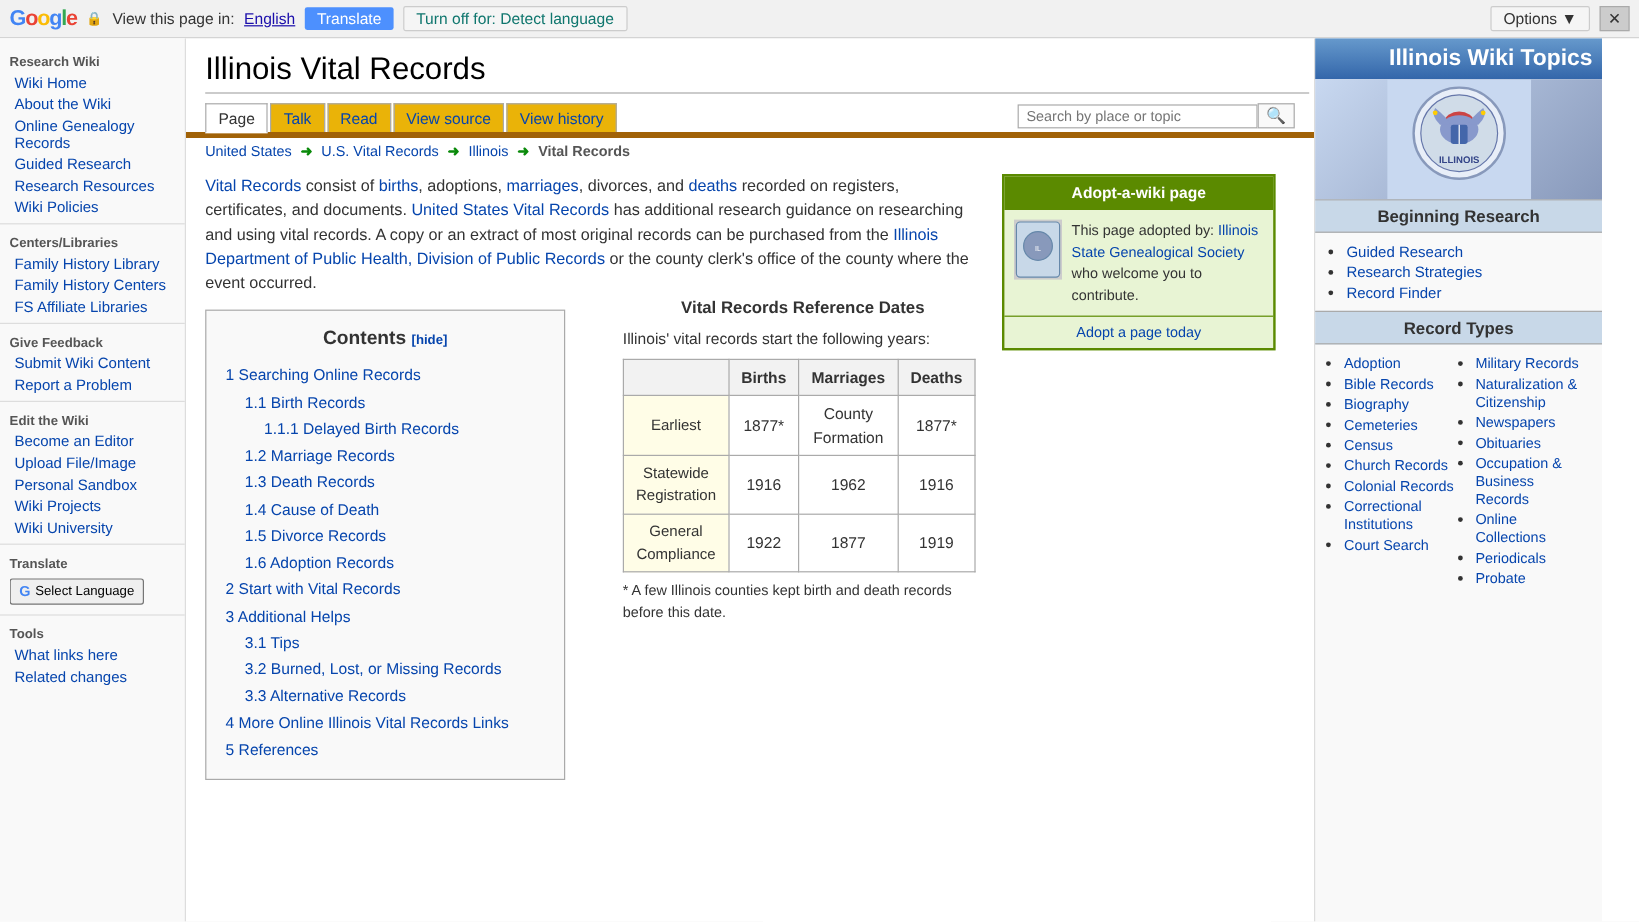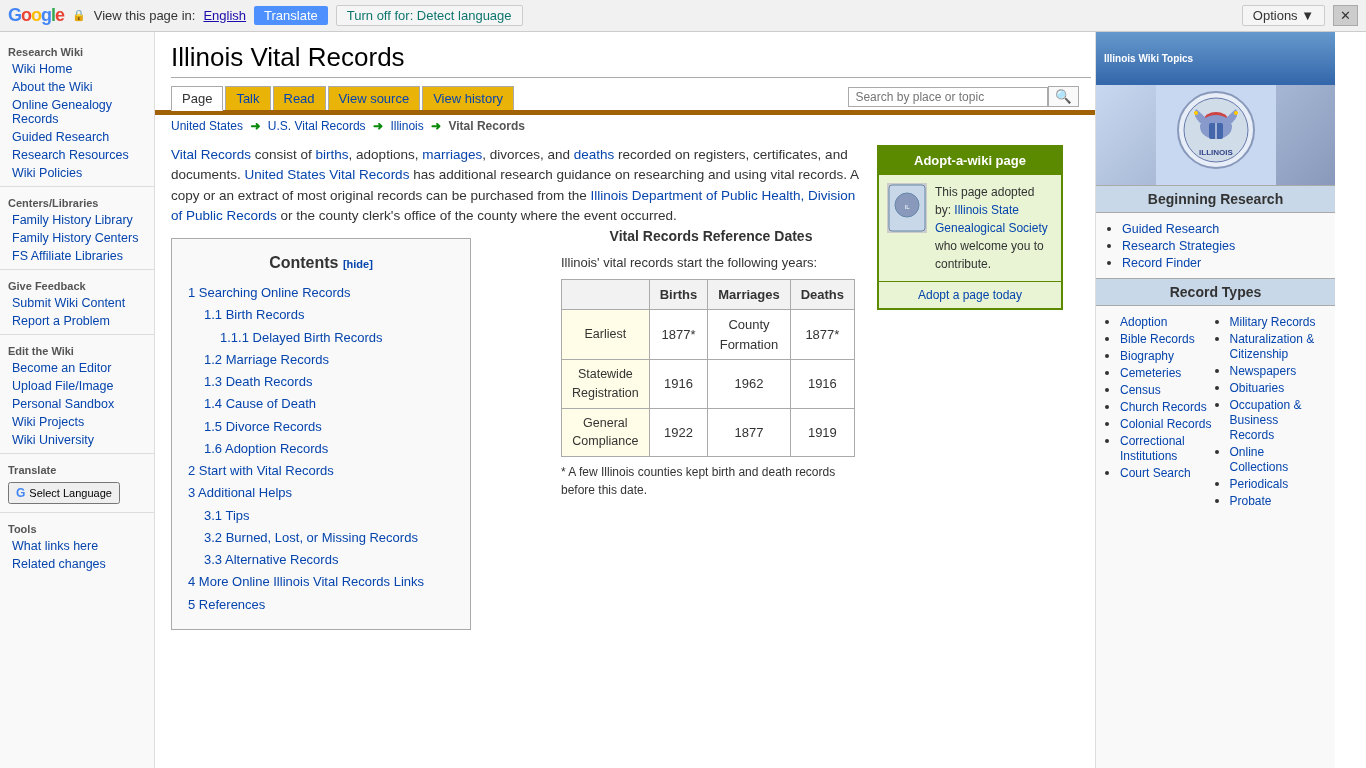--- a/index.html
+++ b/index.html
@@ -175,21 +175,21 @@
     }
     #breadcrumb a { color: #0645ad; text-decoration: none; }
     .bc-arrow { color: #0a8a0a; font-weight: bold; margin: 0 4px; }
 
     
     .adopt-box {
       float: right;
       margin: 0 16px 16px 16px;
       border: 2px solid #5b8a00;
       background: #e8f4d4;
-      width: 186px;
+      width: 228px;
       font-size: 12px;
     }
     .adopt-box-header {
       background: #5b8a00;
       color: white;
       text-align: center;
       font-weight: bold;
       padding: 4px;
       font-size: 13px;
     }
@@ -286,24 +286,24 @@
     #right-column {
       width: 240px;
       min-width: 240px;
       border-left: 1px solid #ddd;
       background: #f9f9f9;
       padding: 0;
     }
     .right-col-header {
       background: linear-gradient(to bottom, #6699cc, #3366aa);
       color: white;
-      font-size: 10px;
-      font-weight: bold;
-      text-align: left;
-      padding: 21px 8px;
+      font-size: 19px;
+      font-weight: bold;
+      text-align: right;
+      padding: 6px 8px;
     }
     .right-col-img {
       width: 100%;
       height: 100px;
       background: linear-gradient(135deg, #c8d8f0, #8899bb);
       display: flex;
       align-items: center;
       justify-content: center;
       position: relative;
       overflow: hidden;

